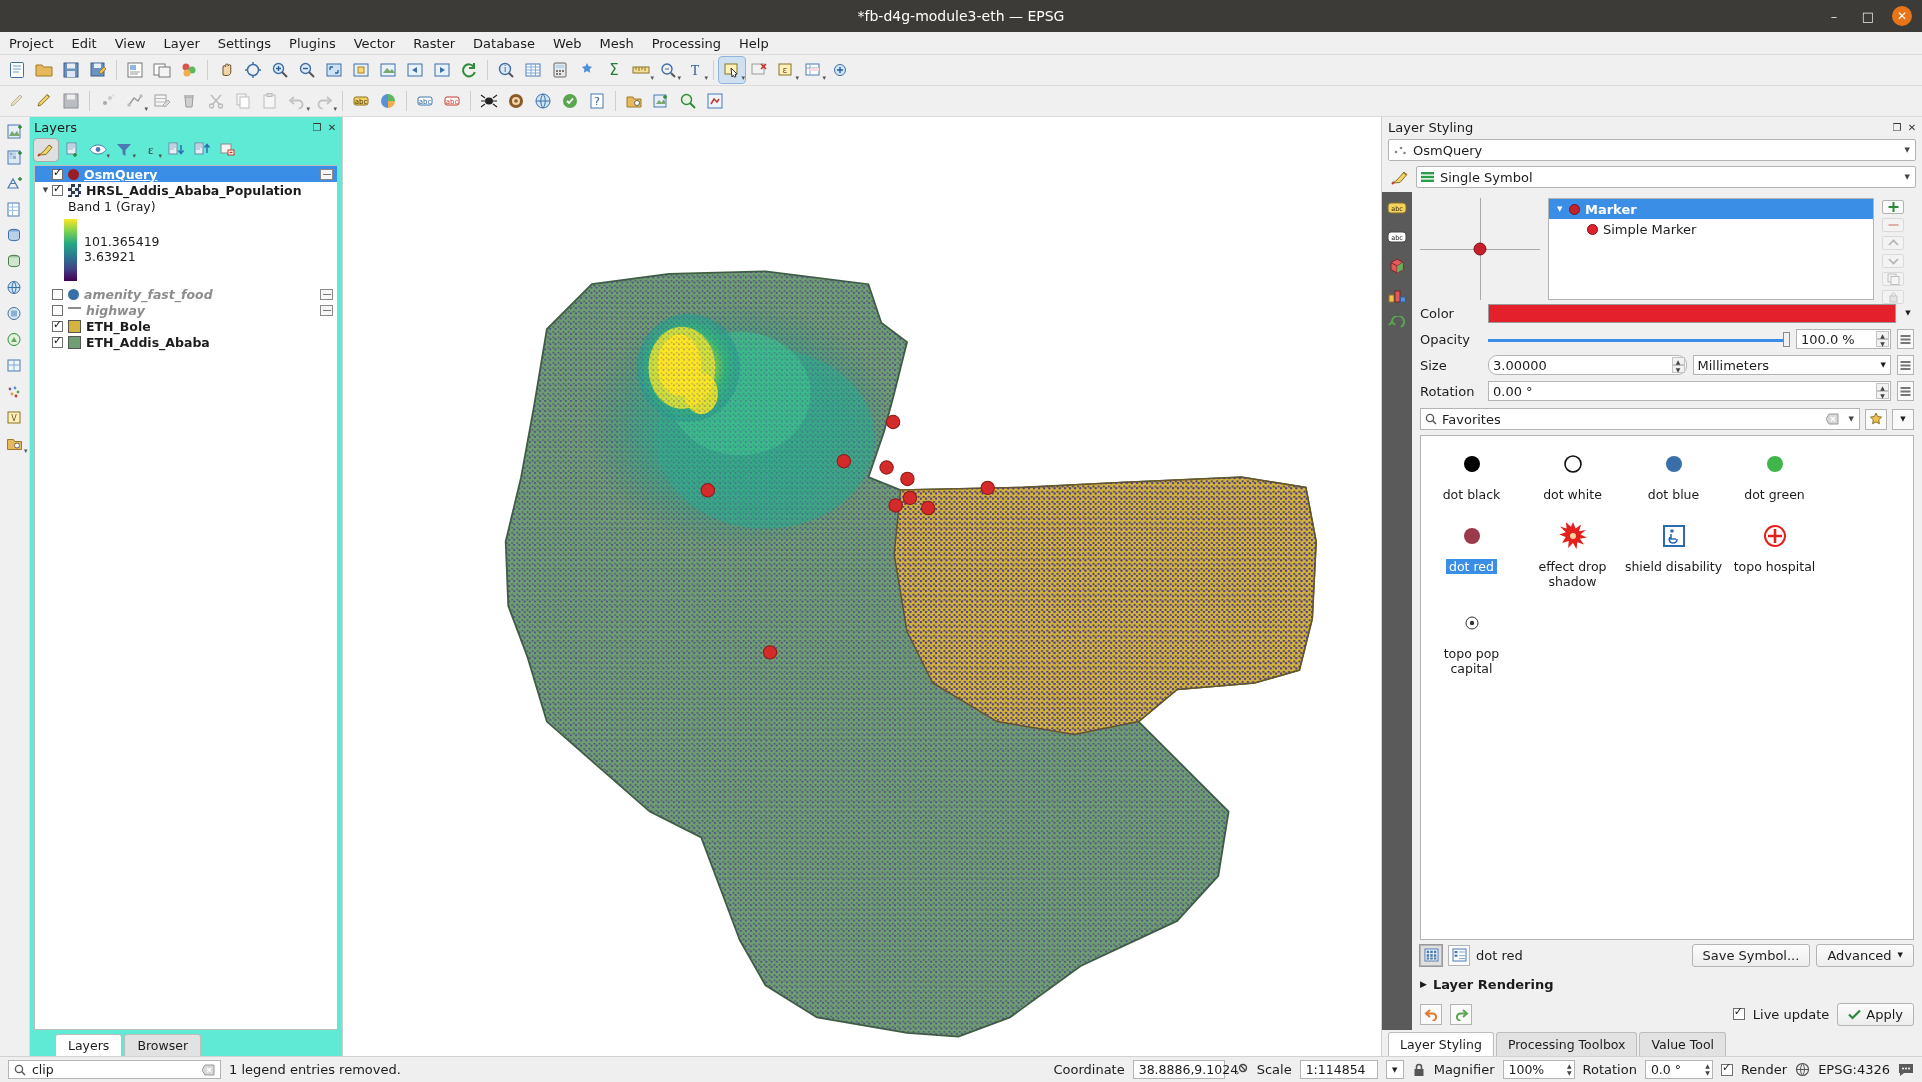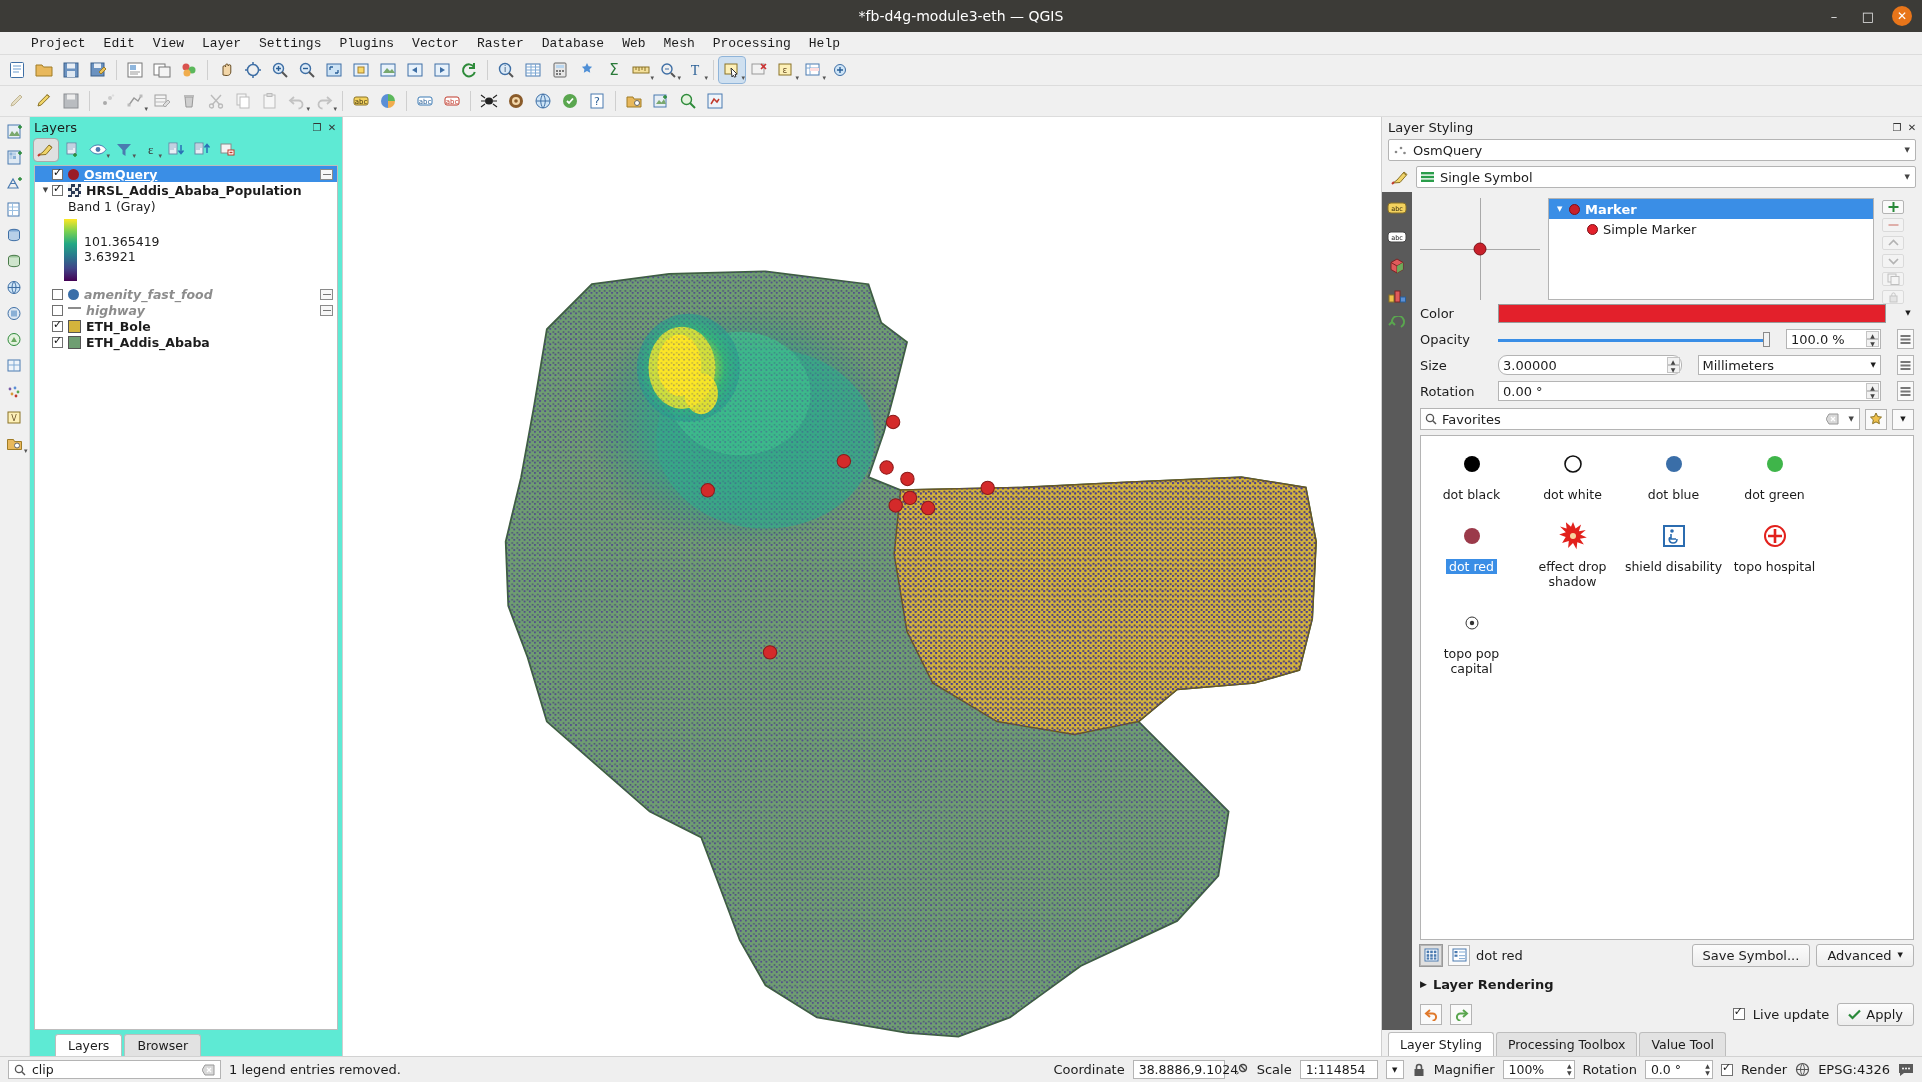--- a/index.html
+++ b/index.html
@@ -9,21 +9,21 @@
     font-family:"DejaVu Sans", sans-serif; font-size:13px; color:#1c1c1c;
     background:#efefef;
   }
   
   .titlebar{height:32px;background:#3c3b37;color:#fff;display:flex;align-items:center;position:relative;}
   .titlebar .title{flex:1;text-align:center;font-size:14px;}
   .wbtns{position:absolute;right:10px;top:0;height:32px;display:flex;align-items:center;gap:14px;}
   .wbtn{width:20px;height:20px;display:flex;align-items:center;justify-content:center;color:#e6e6e6;font-size:13px;cursor:pointer;}
   .wbtn.close{background:#e8751a;border-radius:50%;color:#fff;font-size:12px;}
   
-  .menubar{height:23px;background:#f0f0f0;border-bottom:1px solid #dcdcdc;display:flex;align-items:center;padding-left:22px;font-family:Liberation Mono, monospace;}
+  .menubar{height:23px;background:#f0f0f0;border-bottom:1px solid #dcdcdc;display:flex;align-items:center;padding-left:0;}
   .menubar div{padding:2px 9px;font-size:13px;cursor:pointer;}
   
   .toolbar{background:#f0f0f0;border-bottom:1px solid #dcdcdc;display:flex;align-items:center;height:31px;padding-left:4px;gap:1px;}
   .tb{width:26px;height:26px;display:flex;align-items:center;justify-content:center;border-radius:3px;cursor:pointer;position:relative;}
   .tb.active{background:#cfe0f0;outline:1px solid #8fb4d9;}
   .tbsep{width:1px;height:20px;background:#cfcfcf;margin:0 4px;}
   .car{font-size:7px;color:#555;position:absolute;right:0px;bottom:1px;}
   
   .main{display:flex;height:calc(1082px - 32px - 23px - 31px - 31px - 26px);}
   
@@ -72,21 +72,21 @@
   .preview{width:120px;position:relative;}
   .preview .hline{position:absolute;left:0;right:0;top:50%;height:1px;background:#a9a9a9;}
   .preview .vline{position:absolute;top:0;bottom:0;left:50%;width:1px;background:#a9a9a9;}
   .preview .mdot{position:absolute;left:50%;top:50%;transform:translate(-50%,-50%);width:13px;height:13px;border-radius:50%;background:#c8202a;border:1px solid #7d1017;}
   .symtree{flex:1;background:#fff;border:1px solid #b4b4b4;font-size:13px;}
   .strow{display:flex;align-items:center;height:20px;padding-left:6px;}
   .strow.sel{background:#3a8ee6;color:#fff;font-weight:bold;}
   .treebtns{width:32px;display:flex;flex-direction:column;gap:4px;padding-top:2px;}
   .tbtn{width:22px;height:20px;border:1px solid #b4b4b4;background:#fafafa;border-radius:2px;display:flex;align-items:center;justify-content:center;font-size:11px;cursor:pointer;}
   .tbtn.dis{opacity:.35;}
-  .prop{display:flex;align-items:center;height:26px;gap:16px;}
+  .prop{display:flex;align-items:center;height:26px;gap:6px;}
   .plabel{width:62px;font-size:13px;}
   .colorbar{flex:1;height:19px;background:#e3202b;border:1px solid #9a9a9a;cursor:pointer;}
   .slider{flex:1;height:19px;position:relative;cursor:pointer;}
   .slider .track{position:absolute;left:0;right:0;top:9px;height:3px;background:#3a8ee6;}
   .slider .knob{position:absolute;right:0;top:2px;width:7px;height:15px;background:#f2f2f2;border:1px solid #8a8a8a;}
   .spin{height:20px;background:#fff;border:1px solid #b4b4b4;display:flex;align-items:center;padding:0 4px;font-size:13px;position:relative;}
   .spin .ud{position:absolute;right:1px;top:1px;bottom:1px;width:13px;display:flex;flex-direction:column;justify-content:space-between;}
   .spin .ud span{font-size:6px;line-height:8px;text-align:center;color:#444;background:#f2f2f2;border:1px solid #c4c4c4;height:8px;}
   .databtn{width:17px;height:20px;border:1px solid #b4b4b4;background:#fafafa;display:flex;align-items:center;justify-content:center;font-size:9px;cursor:pointer;}
   .searchbox{flex:1;height:22px;background:#fff;border:1px solid #b4b4b4;display:flex;align-items:center;padding:0 4px;gap:5px;font-size:13px;position:relative;}
@@ -109,21 +109,21 @@
   
   .status{height:26px;background:#efefef;border-top:1px solid #d2d2d2;display:flex;align-items:center;gap:8px;padding:4px 8px;font-size:13px;}
   .sfield{height:19px;background:#fff;border:1px solid #b4b4b4;display:flex;align-items:center;padding:0 5px;font-size:12.5px;}
   .statsearch{width:213px;height:19px;background:#fff;border:1px solid #b4b4b4;display:flex;align-items:center;gap:6px;padding:0 5px;}
   svg{display:block;}
 </style>
 </head>
 <body>
 
 <div class="titlebar">
-  <div class="title">*fb-d4g-module3-eth — QGIS</div>
+  <div class="title">*fb-d4g-module3-eth — EPSG</div>
   <div class="wbtns">
     <div class="wbtn">–</div>
     <div class="wbtn">□</div>
     <div class="wbtn close">✕</div>
   </div>
 </div>
 
 <div class="menubar" id="menubar">
     <div>Project</div>
     <div>Edit</div>

